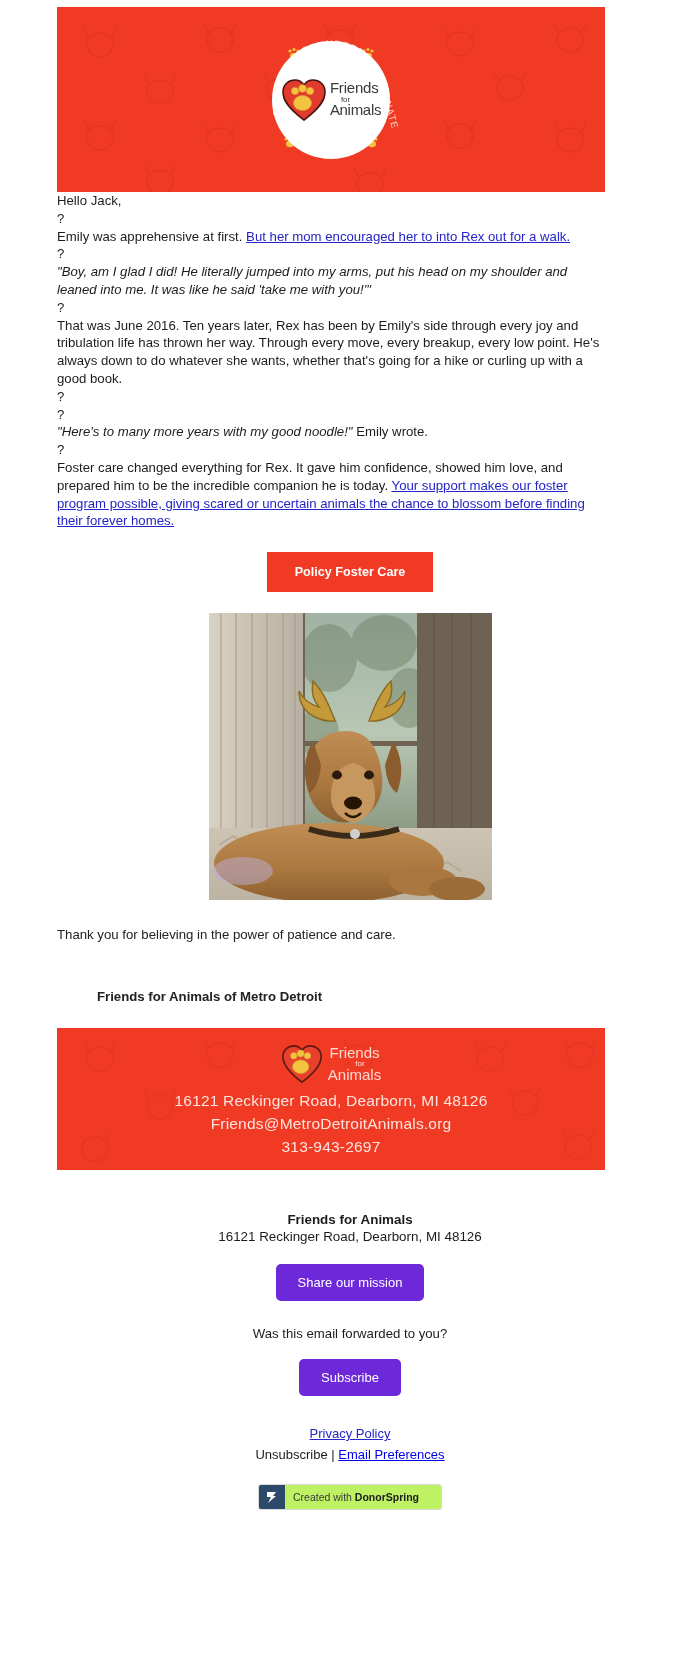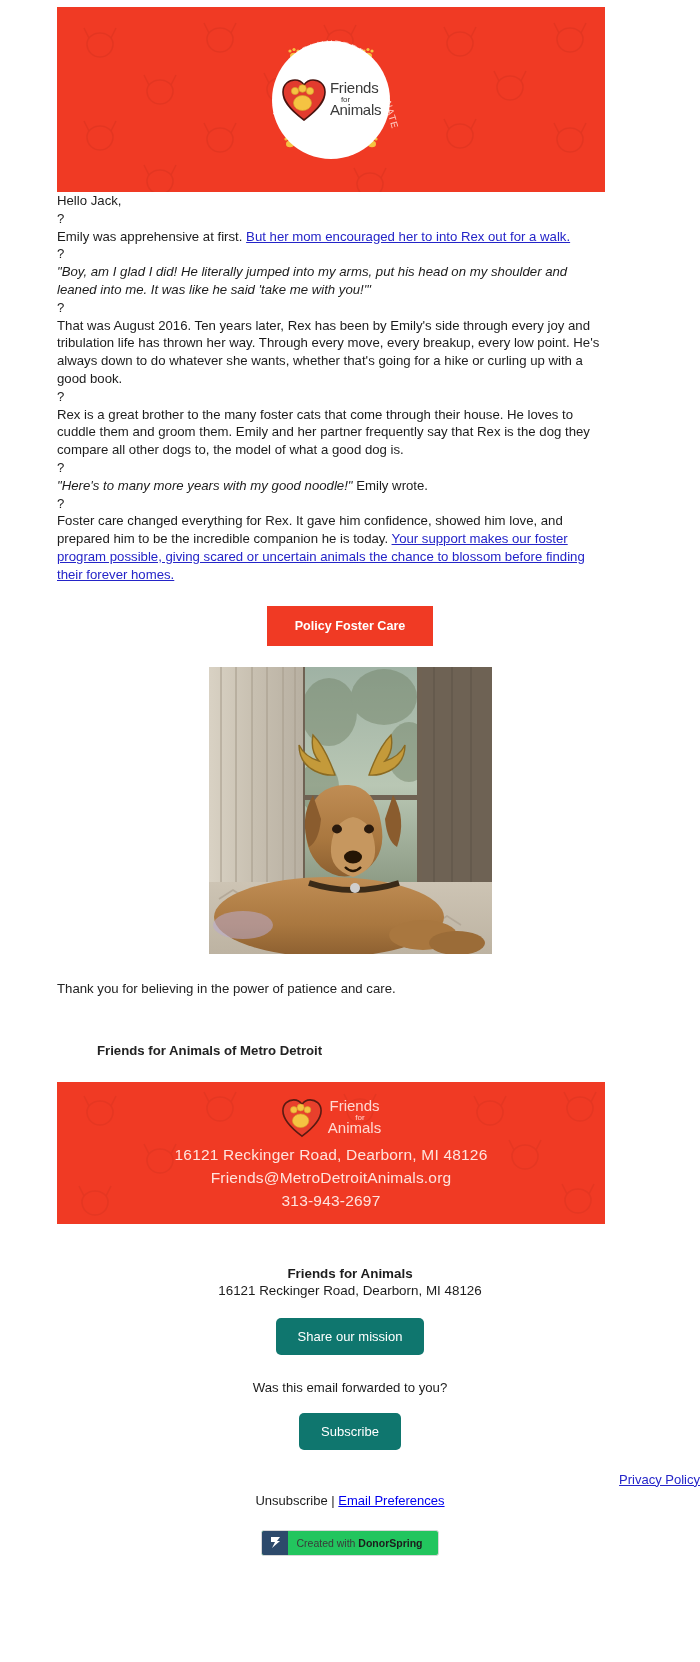--- a/index.html
+++ b/index.html
@@ -134,40 +134,40 @@
     line-height: 23px;
     letter-spacing: 0.2px;
   }
 
   
   .botfoot { text-align:center; padding-top: 42px; }
   .bf-org { font-size: 13.4px; font-weight: bold; color:#1c1c1c; }
   .bf-addr { font-size: 13.4px; color:#1c1c1c; margin-top: 2px; }
   .blue-btn {
     display:inline-block;
-    background:#0f766e;
+    background:#6d28d9;
     color:#ffffff;
     font-size: 13px;
     padding: 11px 22px;
     border-radius: 5px;
     border:none;
     cursor:pointer;
     font-family:"Liberation Sans", sans-serif;
   }
   .bf-q { font-size: 13.2px; color:#1c1c1c; }
-  .bf-links { margin-top: 22px; font-size: 13px; text-align: right; }
+  .bf-links { margin-top: 30px; font-size: 13px; }
   .bf-links a { color:#2424c8; text-decoration: underline; }
   .bf-sub { margin-top: 6px; font-size: 13px; color:#1c1c1c; }
   .ds-badge {
     display:inline-flex; align-items:center;
-    background:#22c55e;
+    background:#bef264;
     border:1px solid #d8d8d8;
     border-radius:3px;
     height: 26px;
-    padding-right: 15px;
+    padding-right: 22px;
     overflow:hidden;
   }
   .ds-mark {
     width: 26px; height:26px; background:#2d4a6b;
     display:flex; align-items:center; justify-content:center;
     margin-right: 8px;
   }
   .ds-text { font-size: 10.5px; color:#3a3a3a; }
   .ds-text b { color:#1c1c1c; }
 </style>
@@ -299,23 +299,22 @@
     </div>
   </div>
 
   <div class="body-col">
     <p>Hello Jack,</p>
     <p class="spacer-q">?</p>
     <p><span>Emily was apprehensive at first. </span><a href="#">But her mom encouraged her to into Rex out for a walk.</a></p>
     <p class="spacer-q">?</p>
     <p class="ital">"Boy, am I glad I did! He literally jumped into my arms, put his head on my shoulder and leaned into me. It was like he said 'take me with you!'"</p>
     <p class="spacer-q">?</p>
-    <p>That was August 2016. Ten years later, Rex has been by Emily's side through every joy and tribulation life has thrown her way. Through every move, every breakup, every low point. He's always down to do whatever she wants, whether that's going for a hike or curling up with a good book.</p>
-    <p class="spacer-q">?</p>
-    <p>Rex is a great brother to the many foster cats that come through their house. He loves to cuddle them and groom them. Emily and her partner frequently say that Rex is the dog they compare all other dogs to, the model of what a good dog is.</p>
+    <p>That was June 2016. Ten years later, Rex has been by Emily's side through every joy and tribulation life has thrown her way. Through every move, every breakup, every low point. He's always down to do whatever she wants, whether that's going for a hike or curling up with a good book.</p>
+    <p class="spacer-q">?</p>
     <p class="spacer-q">?</p>
     <p><span class="ital">"Here's to many more years with my good noodle!"</span><span> Emily wrote.</span></p>
     <p class="spacer-q">?</p>
     <p><span>Foster care changed everything for Rex. It gave him confidence, showed him love, and prepared him to be the incredible companion he is today. </span><a href="#">Your support makes our foster program possible, giving scared or uncertain animals the chance to blossom before finding their forever homes.</a></p>
   </div>
 
   <div class="cta-row">
     <button class="cta-btn">Policy Foster Care</button>
   </div>
 

